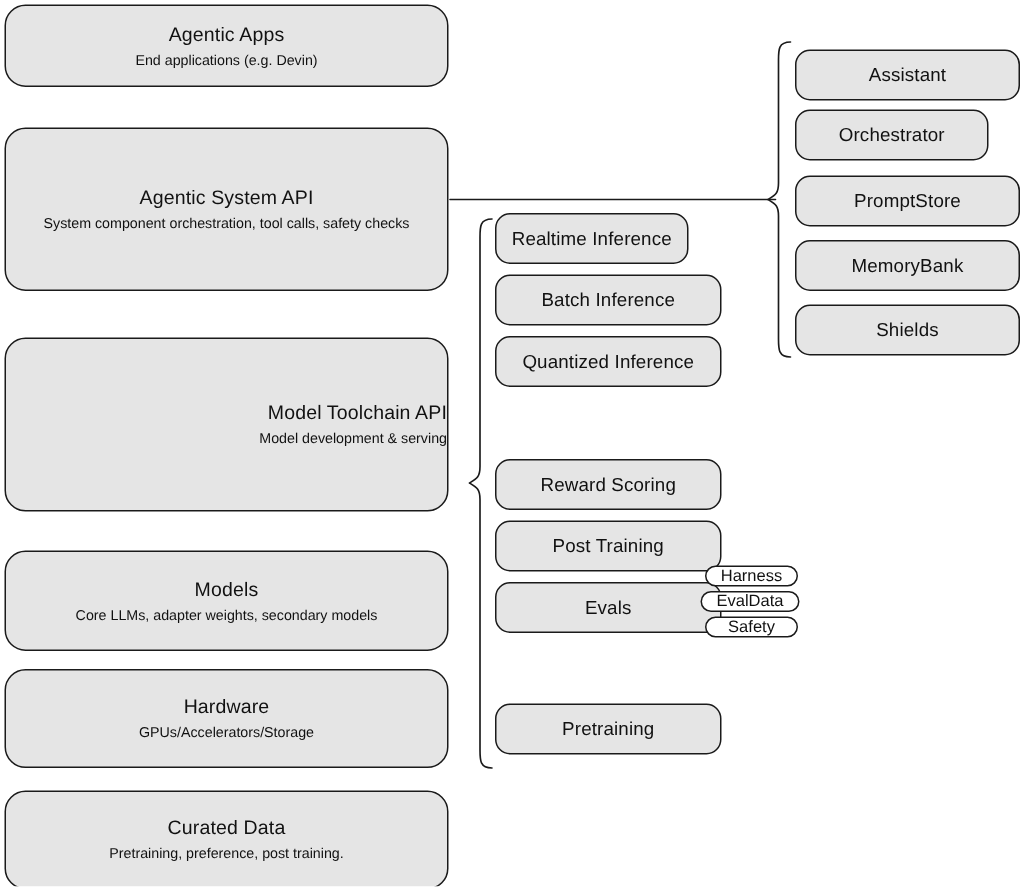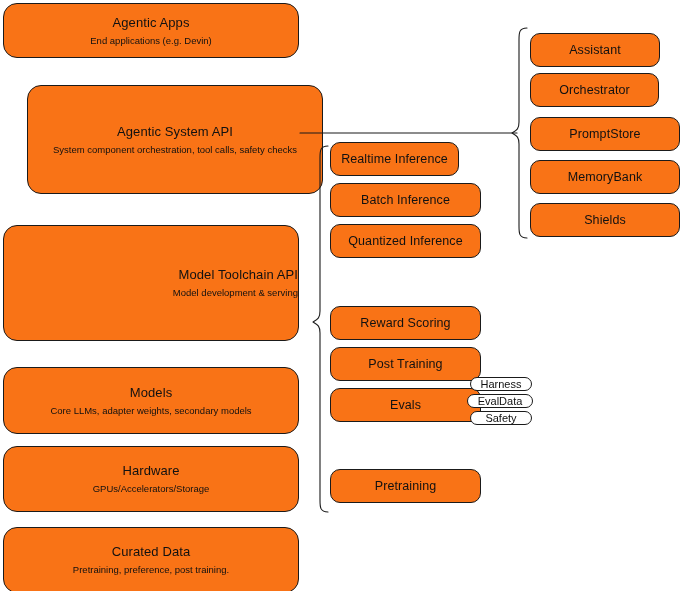--- a/index.html
+++ b/index.html
@@ -19,21 +19,21 @@
     background: #ffffff;
     overflow: hidden;
   }
 
   
   .box {
     position: absolute;
     box-sizing: border-box;
     border: 1px solid #1a1a1a;
     border-radius: 12px;
-    background: #f97316;
+    background: #e5e5e5;
     display: flex;
     flex-direction: column;
     align-items: center;
     justify-content: center;
     text-align: center;
     color: #111111;
   }
   .box .title {
     font-size: 13px;
     line-height: 16px;
@@ -124,21 +124,21 @@
              C 318 325, 320 326, 320 333
              L 320 500
              C 320 507, 320 512, 328 512"></path>
   </svg>
 
   <div class="box layer-box" style="left:3px; top:3px; width:296px; height:55px;">
     <div class="title">Agentic Apps</div>
     <div class="subtitle">End applications (e.g. Devin)</div>
   </div>
 
-  <div class="box layer-box" style="left:3px; top:85px; width:296px; height:109px;margin-left:24px;">
+  <div class="box layer-box" style="left:3px; top:85px; width:296px; height:109px;">
     <div class="title">Agentic System API</div>
     <div class="subtitle">System component orchestration, tool calls, safety checks</div>
   </div>
 
   <div class="box layer-box" style="left:3px; top:225px; width:296px; height:116px;align-items:flex-end;">
     <div class="title">Model Toolchain API</div>
     <div class="subtitle">Model development &amp; serving</div>
   </div>
 
   <div class="box layer-box" style="left:3px; top:367px; width:296px; height:67px;">
@@ -189,21 +189,21 @@
   <div class="pill" style="left:470px; top:377px; width:62px;">
     <span>Harness</span>
   </div>
   <div class="pill" style="left:467px; top:394px; width:66px;">
     <span>EvalData</span>
   </div>
   <div class="pill" style="left:470px; top:411px; width:62px;">
     <span>Safety</span>
   </div>
 
-  <div class="box capsule" style="left:530px; top:33px; width:130px;">
+  <div class="box capsule" style="left:530px; top:33px; width:150px;">
     <div class="title">Assistant</div>
   </div>
 
   <div class="box capsule" style="left:530px; top:73px; width:129px;">
     <div class="title">Orchestrator</div>
   </div>
 
   <div class="box capsule" style="left:530px; top:117px; width:150px;">
     <div class="title">PromptStore</div>
   </div>

